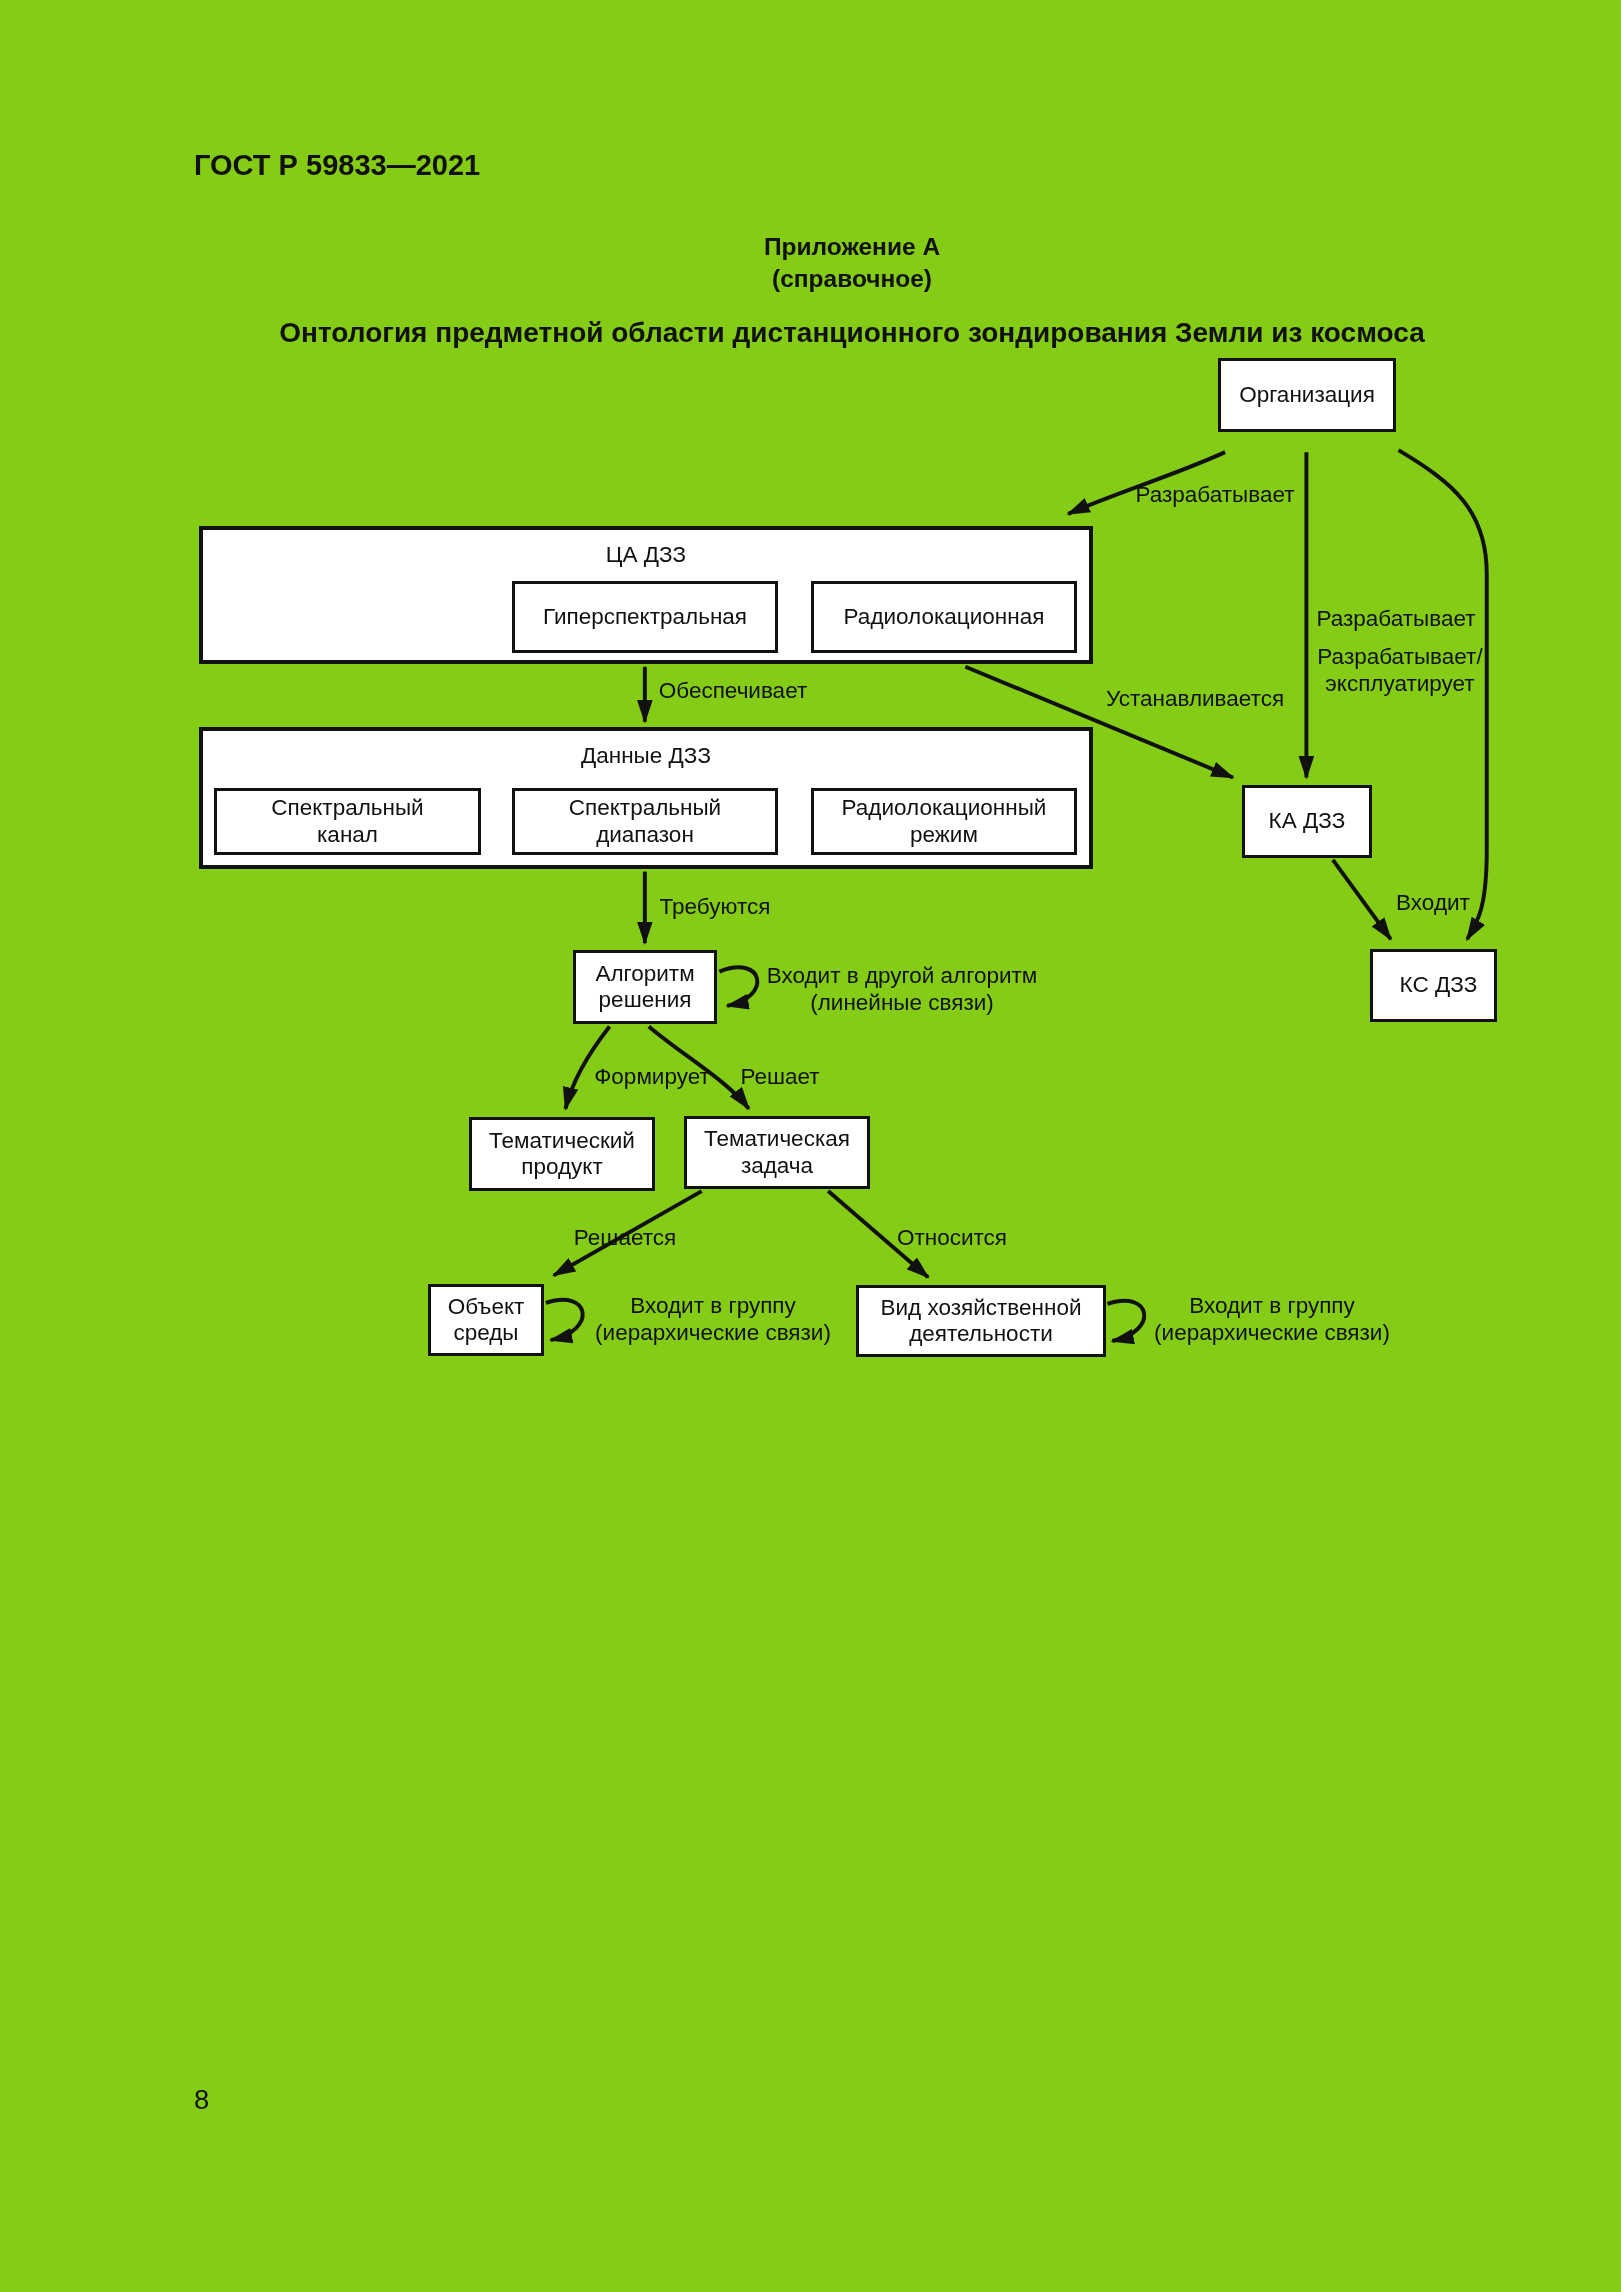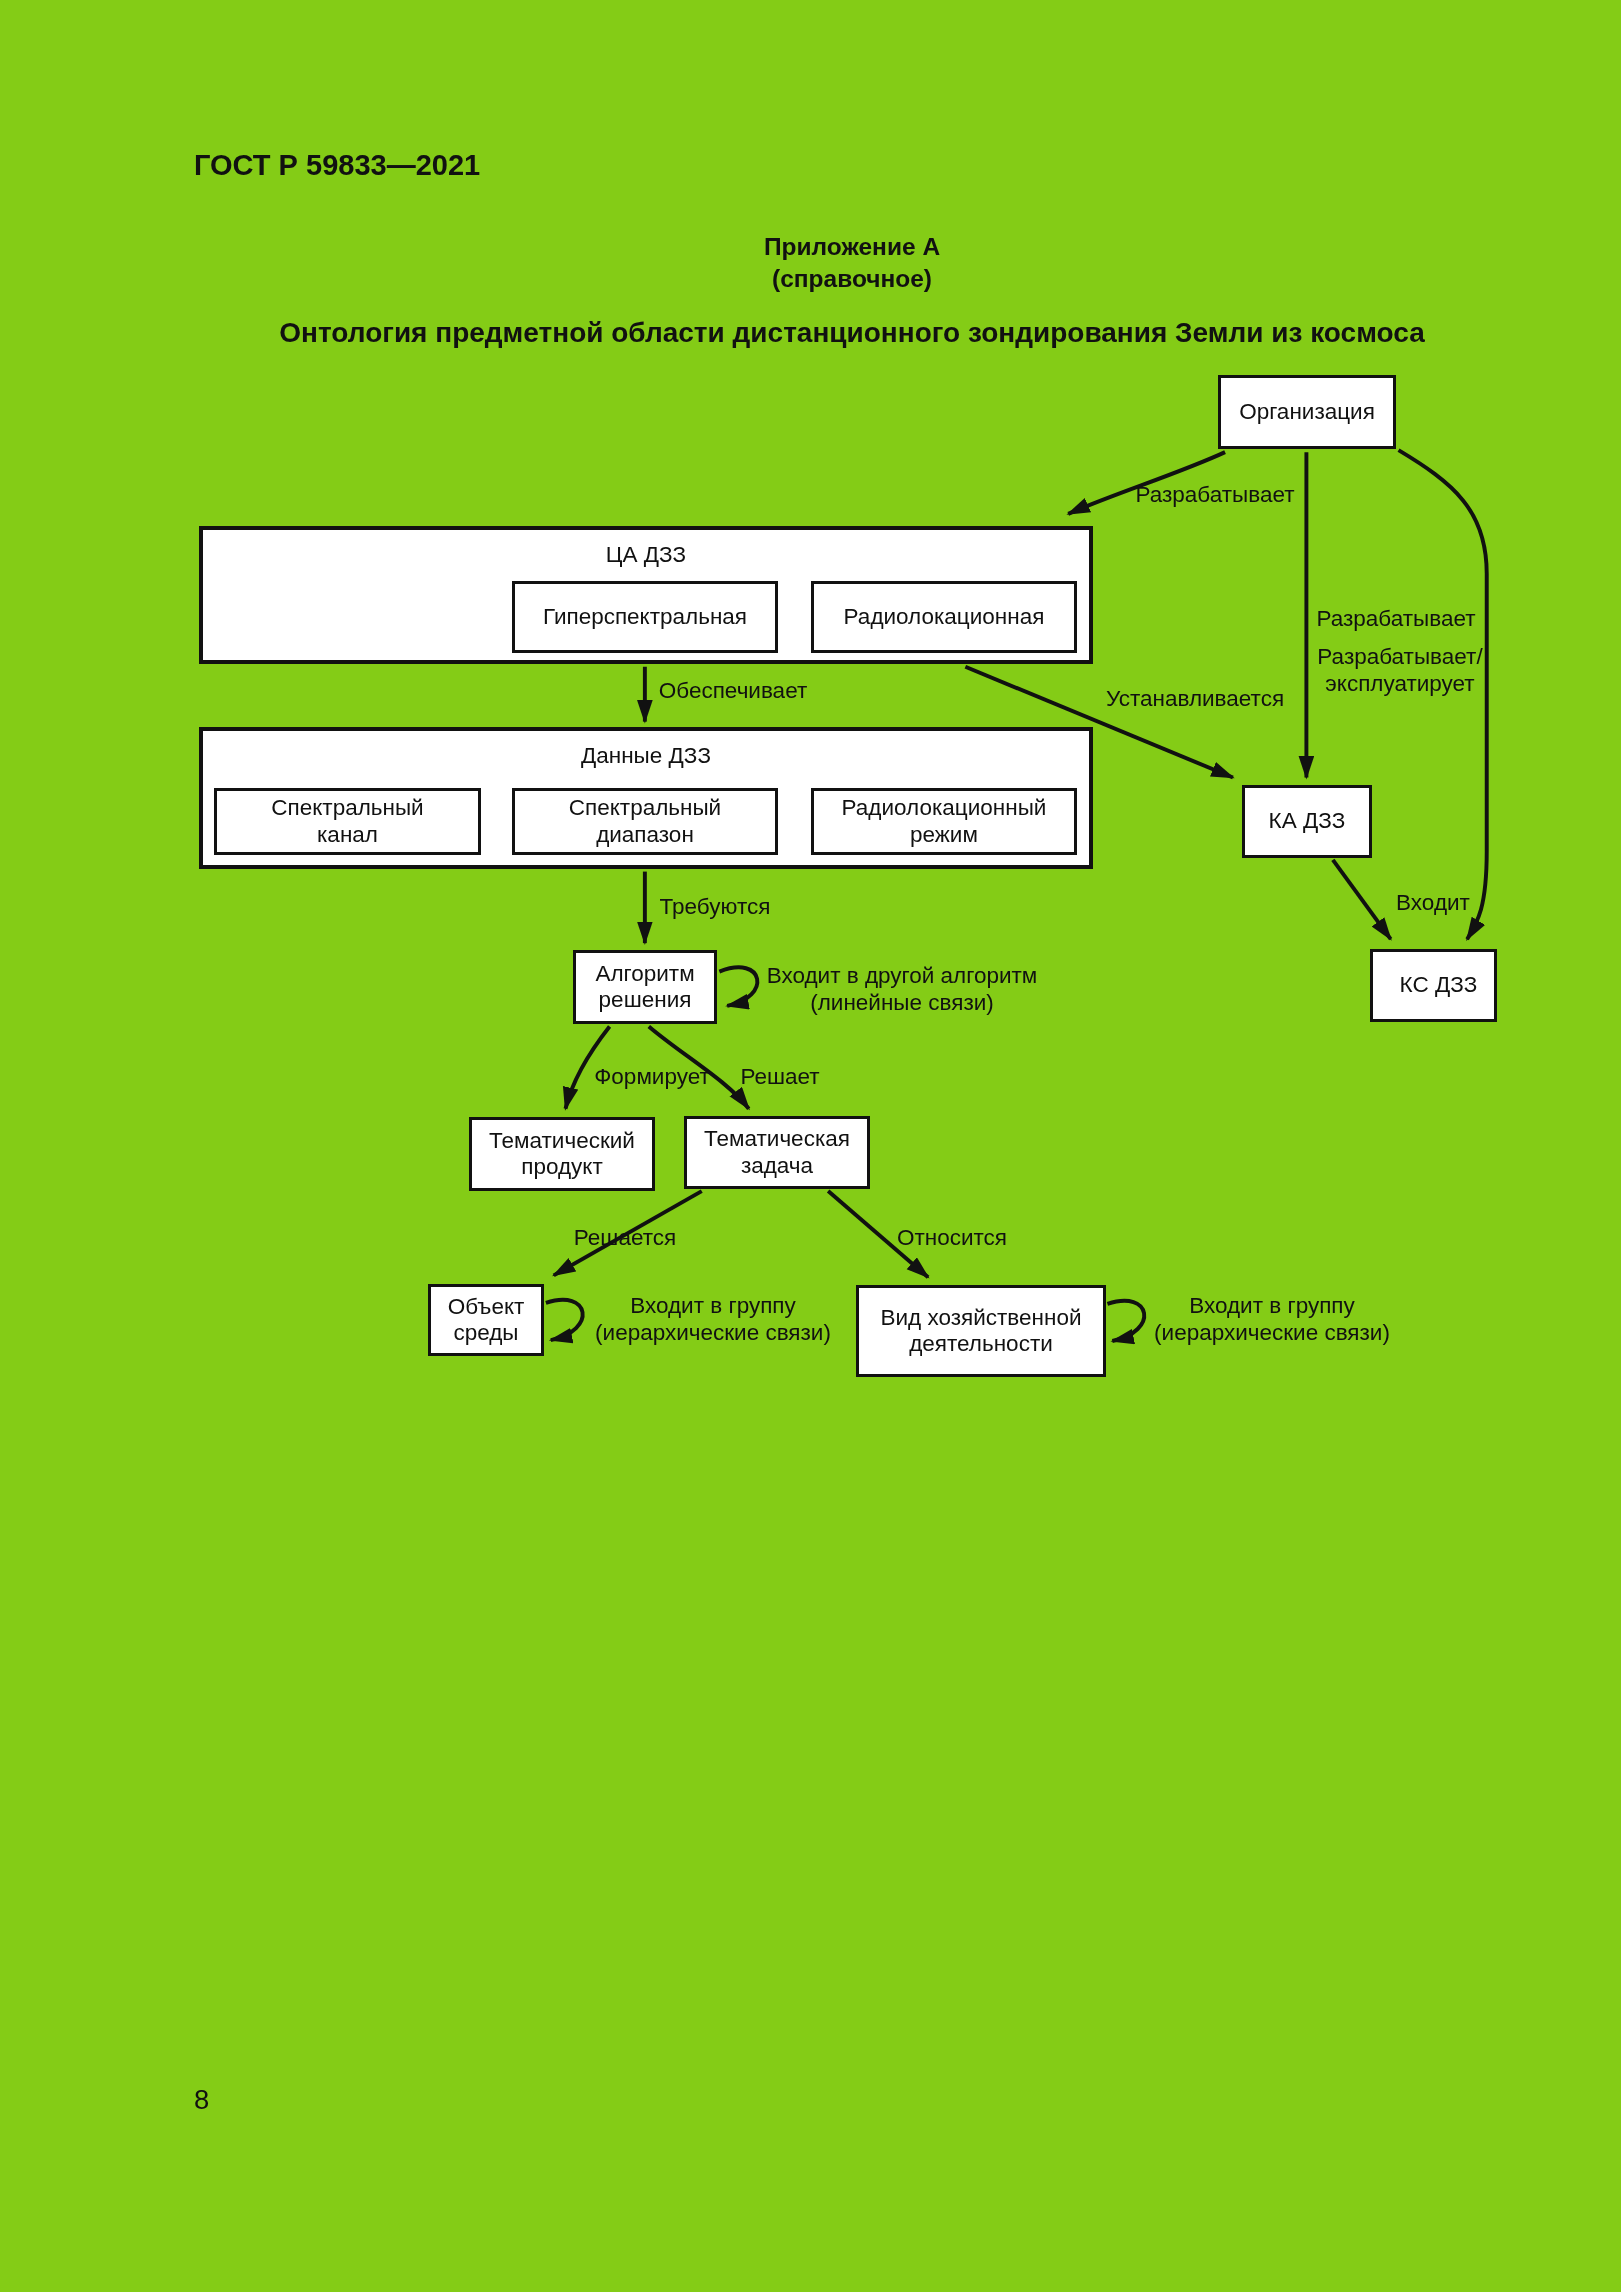--- a/index.html
+++ b/index.html
@@ -126,40 +126,40 @@
   </div>
   <div class="node" style="left:512px; top:788px; width:266px; height:67px;">
     <span class="node-label">Спектральный
 диапазон</span>
   </div>
   <div class="node" style="left:811px; top:788px; width:266px; height:67px;">
     <span class="node-label">Радиолокационный
 режим</span>
   </div>
 
-  <div class="node" style="left:1218px; top:375px; width:178px; height:74px;">
+  <div class="node" style="left:1218px; top:358px; width:178px; height:74px;">
     <span class="node-label">Организация</span>
   </div>
   <div class="node" style="left:573px; top:950px; width:144px; height:74px;">
     <span class="node-label">Алгоритм
 решения</span>
   </div>
   <div class="node" style="left:469px; top:1117px; width:186px; height:74px;">
     <span class="node-label">Тематический
 продукт</span>
   </div>
   <div class="node" style="left:684px; top:1116px; width:186px; height:73px;">
     <span class="node-label">Тематическая
 задача</span>
   </div>
   <div class="node" style="left:428px; top:1284px; width:116px; height:72px;">
     <span class="node-label">Объект
 среды</span>
   </div>
-  <div class="node" style="left:856px; top:1285px; width:250px; height:92px;">
+  <div class="node" style="left:856px; top:1285px; width:250px; height:72px;">
     <span class="node-label">Вид хозяйственной
 деятельности</span>
   </div>
   <div class="node" style="left:1242px; top:785px; width:130px; height:73px;">
     <span class="node-label">КА ДЗЗ</span>
   </div>
   <div class="node" style="left:1370px; top:949px; width:127px; height:73px;padding-left:10px;">
     <span class="node-label">КС ДЗЗ</span>
   </div>
 

